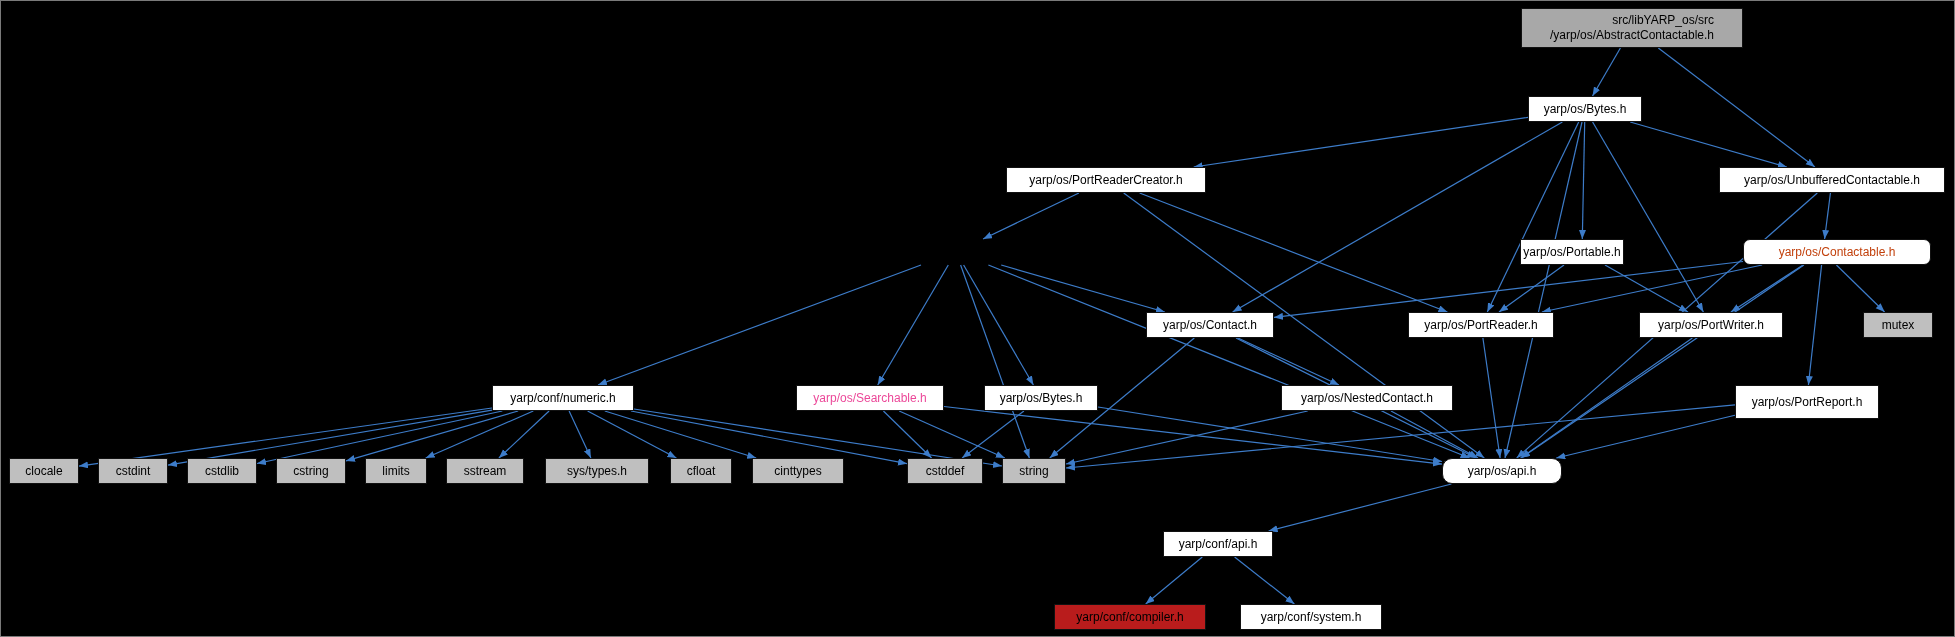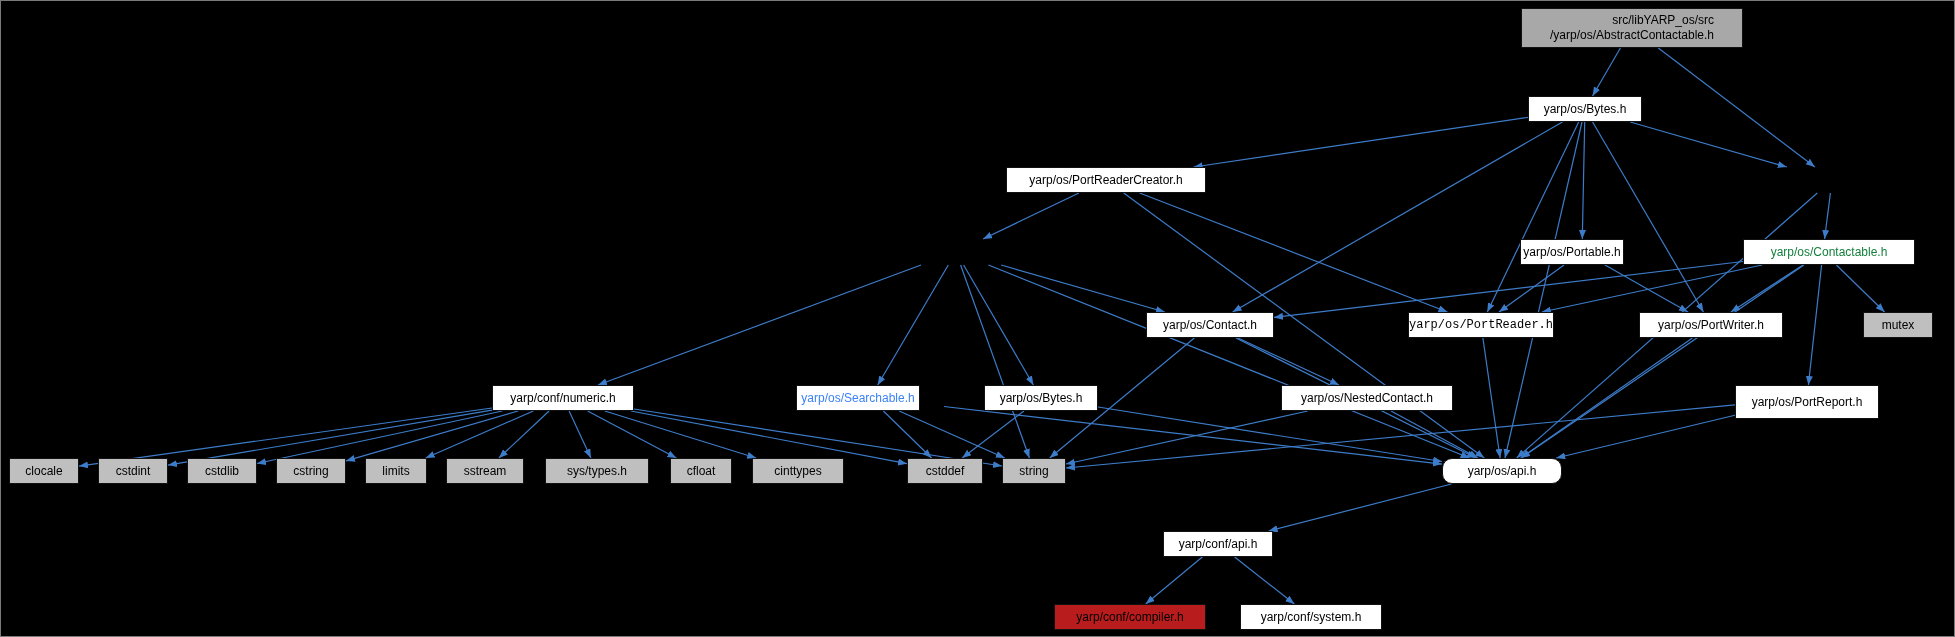--- a/index.html
+++ b/index.html
@@ -112,28 +112,29 @@
       <line x1="633.0" y1="408.0" x2="1001.0" y2="465.0" stroke="#3d7cc9" stroke-width="1.2" marker-end="url(#arrow)"></line>
       <line x1="1450.4" y1="483.0" x2="1267.6" y2="530.0" stroke="#3d7cc9" stroke-width="1.2" marker-end="url(#arrow)"></line>
       <line x1="1201.3" y1="556.0" x2="1144.7" y2="603.0" stroke="#3d7cc9" stroke-width="1.2" marker-end="url(#arrow)"></line>
       <line x1="1233.6" y1="556.0" x2="1293.4" y2="603.0" stroke="#3d7cc9" stroke-width="1.2" marker-end="url(#arrow)"></line>
     </svg>
   <div class="node-layer">
       <div class="node root" style="left: 1520px; top: 7px; width: 222px; height: 40px; background: rgb(168, 168, 168); color: rgb(0, 0, 0);">src/libYARP_os/src
 /yarp/os/AbstractContactable.h</div>
       <div class="node file" style="left: 1527px; top: 95px; width: 114px; height: 26px; background: rgb(255, 255, 255); color: rgb(0, 0, 0);">yarp/os/Bytes.h</div>
       <div class="node file" style="left: 1005px; top: 166px; width: 200px; height: 26px; background: rgb(255, 255, 255); color: rgb(0, 0, 0);">yarp/os/PortReaderCreator.h</div>
+      <div class="node file" style="left: 1718px; top: 166px; width: 226px; height: 26px; background: rgb(255, 255, 255); color: rgb(0, 0, 0);">yarp/os/UnbufferedContactable.h</div>
       <div class="node file" style="left: 1519px; top: 238px; width: 104px; height: 26px; background: rgb(255, 255, 255); color: rgb(0, 0, 0);">yarp/os/Portable.h</div>
-      <div class="node file" style="left: 1742px; top: 238px; width: 172px; height: 26px; background: rgb(255, 255, 255); color: #15803d;">yarp/os/Contactable.h</div>
+      <div class="node file" style="left: 1742px; top: 238px; width: 188px; height: 26px; background: rgb(255, 255, 255); color: #c2410c; border-radius: 7px;">yarp/os/Contactable.h</div>
       <div class="node file" style="left: 1145px; top: 311px; width: 128px; height: 26px; background: rgb(255, 255, 255); color: rgb(0, 0, 0);">yarp/os/Contact.h</div>
-      <div class="node file" style="left: 1407px; top: 311px; width: 146px; height: 26px; background: rgb(255, 255, 255); color: rgb(0, 0, 0); font-family: Liberation Mono, monospace;">yarp/os/PortReader.h</div>
+      <div class="node file" style="left: 1407px; top: 311px; width: 146px; height: 26px; background: rgb(255, 255, 255); color: rgb(0, 0, 0);">yarp/os/PortReader.h</div>
       <div class="node file" style="left: 1638px; top: 311px; width: 144px; height: 26px; background: rgb(255, 255, 255); color: rgb(0, 0, 0);">yarp/os/PortWriter.h</div>
       <div class="node system" style="left: 1862px; top: 311px; width: 70px; height: 26px; background: rgb(191, 191, 191); color: rgb(0, 0, 0);">mutex</div>
       <div class="node file" style="left: 491px; top: 384px; width: 142px; height: 26px; background: rgb(255, 255, 255); color: rgb(0, 0, 0);">yarp/conf/numeric.h</div>
-      <div class="node file" style="left: 795px; top: 384px; width: 124px; height: 26px; background: rgb(255, 255, 255); color: #3b82f6;">yarp/os/Searchable.h</div>
+      <div class="node file" style="left: 795px; top: 384px; width: 148px; height: 26px; background: rgb(255, 255, 255); color: #ec4899;">yarp/os/Searchable.h</div>
       <div class="node file" style="left: 983px; top: 384px; width: 114px; height: 26px; background: rgb(255, 255, 255); color: rgb(0, 0, 0);">yarp/os/Bytes.h</div>
       <div class="node file" style="left: 1280px; top: 384px; width: 172px; height: 26px; background: rgb(255, 255, 255); color: rgb(0, 0, 0);">yarp/os/NestedContact.h</div>
       <div class="node file" style="left: 1734px; top: 384px; width: 144px; height: 34px; background: rgb(255, 255, 255); color: rgb(0, 0, 0);">yarp/os/PortReport.h</div>
       <div class="node system" style="left: 8px; top: 457px; width: 70px; height: 26px; background: rgb(191, 191, 191); color: rgb(0, 0, 0);">clocale</div>
       <div class="node system" style="left: 97px; top: 457px; width: 70px; height: 26px; background: rgb(191, 191, 191); color: rgb(0, 0, 0);">cstdint</div>
       <div class="node system" style="left: 186px; top: 457px; width: 70px; height: 26px; background: rgb(191, 191, 191); color: rgb(0, 0, 0);">cstdlib</div>
       <div class="node system" style="left: 275px; top: 457px; width: 70px; height: 26px; background: rgb(191, 191, 191); color: rgb(0, 0, 0);">cstring</div>
       <div class="node system" style="left: 364px; top: 457px; width: 62px; height: 26px; background: rgb(191, 191, 191); color: rgb(0, 0, 0);">limits</div>
       <div class="node system" style="left: 445px; top: 457px; width: 78px; height: 26px; background: rgb(191, 191, 191); color: rgb(0, 0, 0);">sstream</div>
       <div class="node system" style="left: 544px; top: 457px; width: 104px; height: 26px; background: rgb(191, 191, 191); color: rgb(0, 0, 0);">sys/types.h</div>

